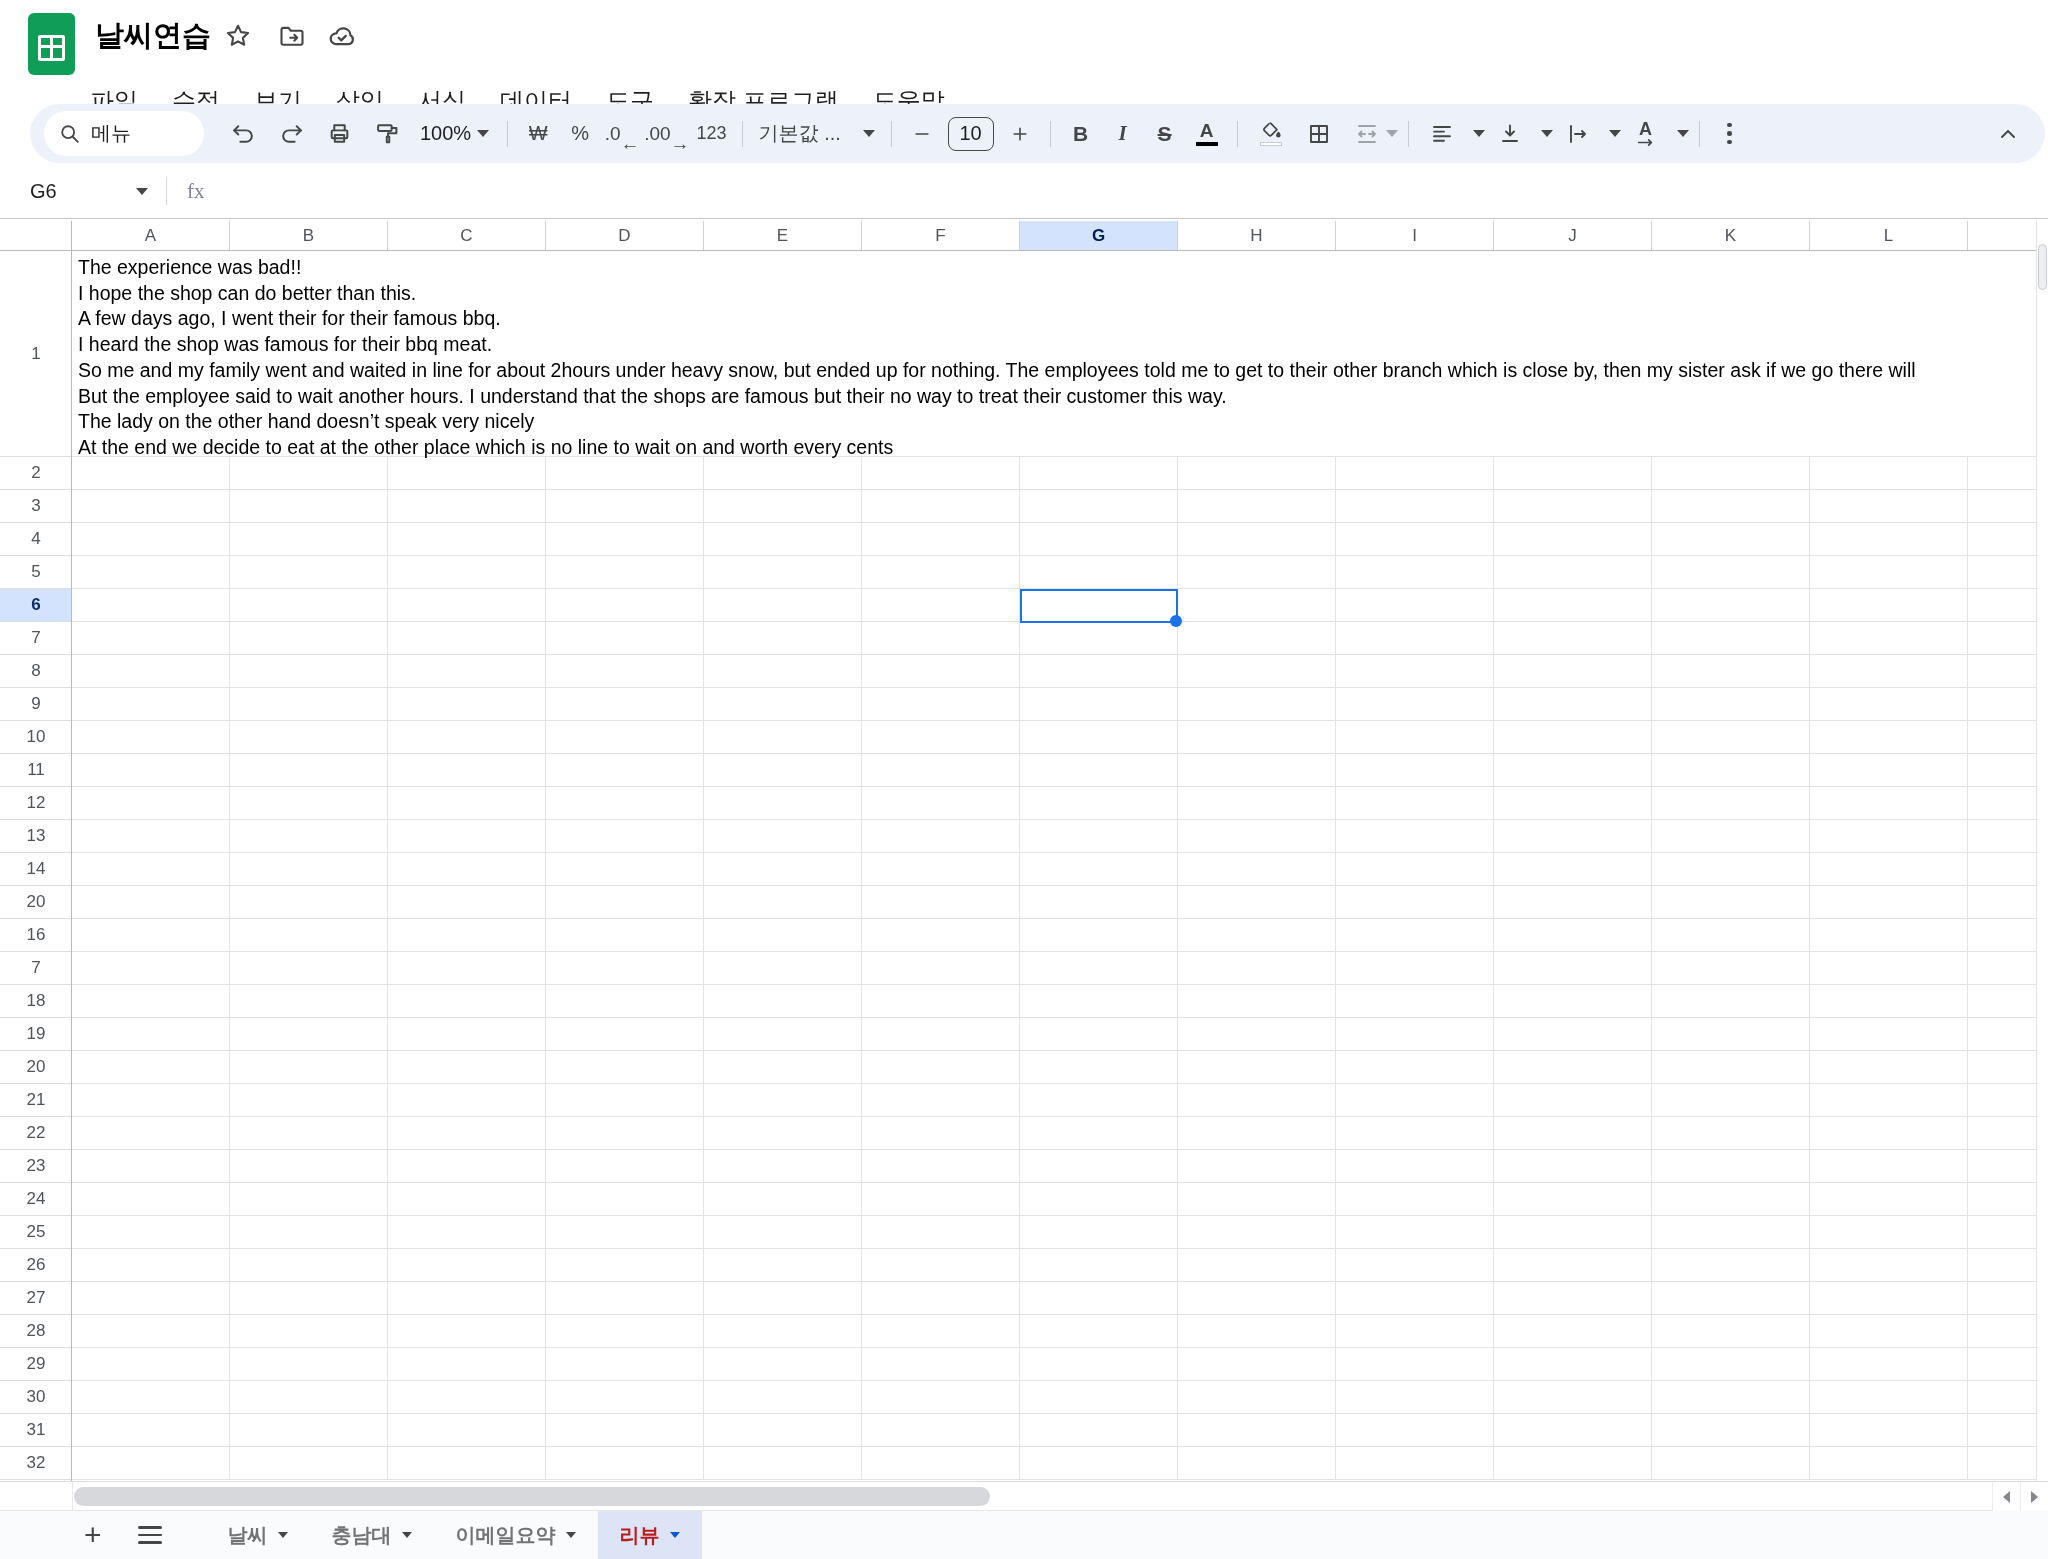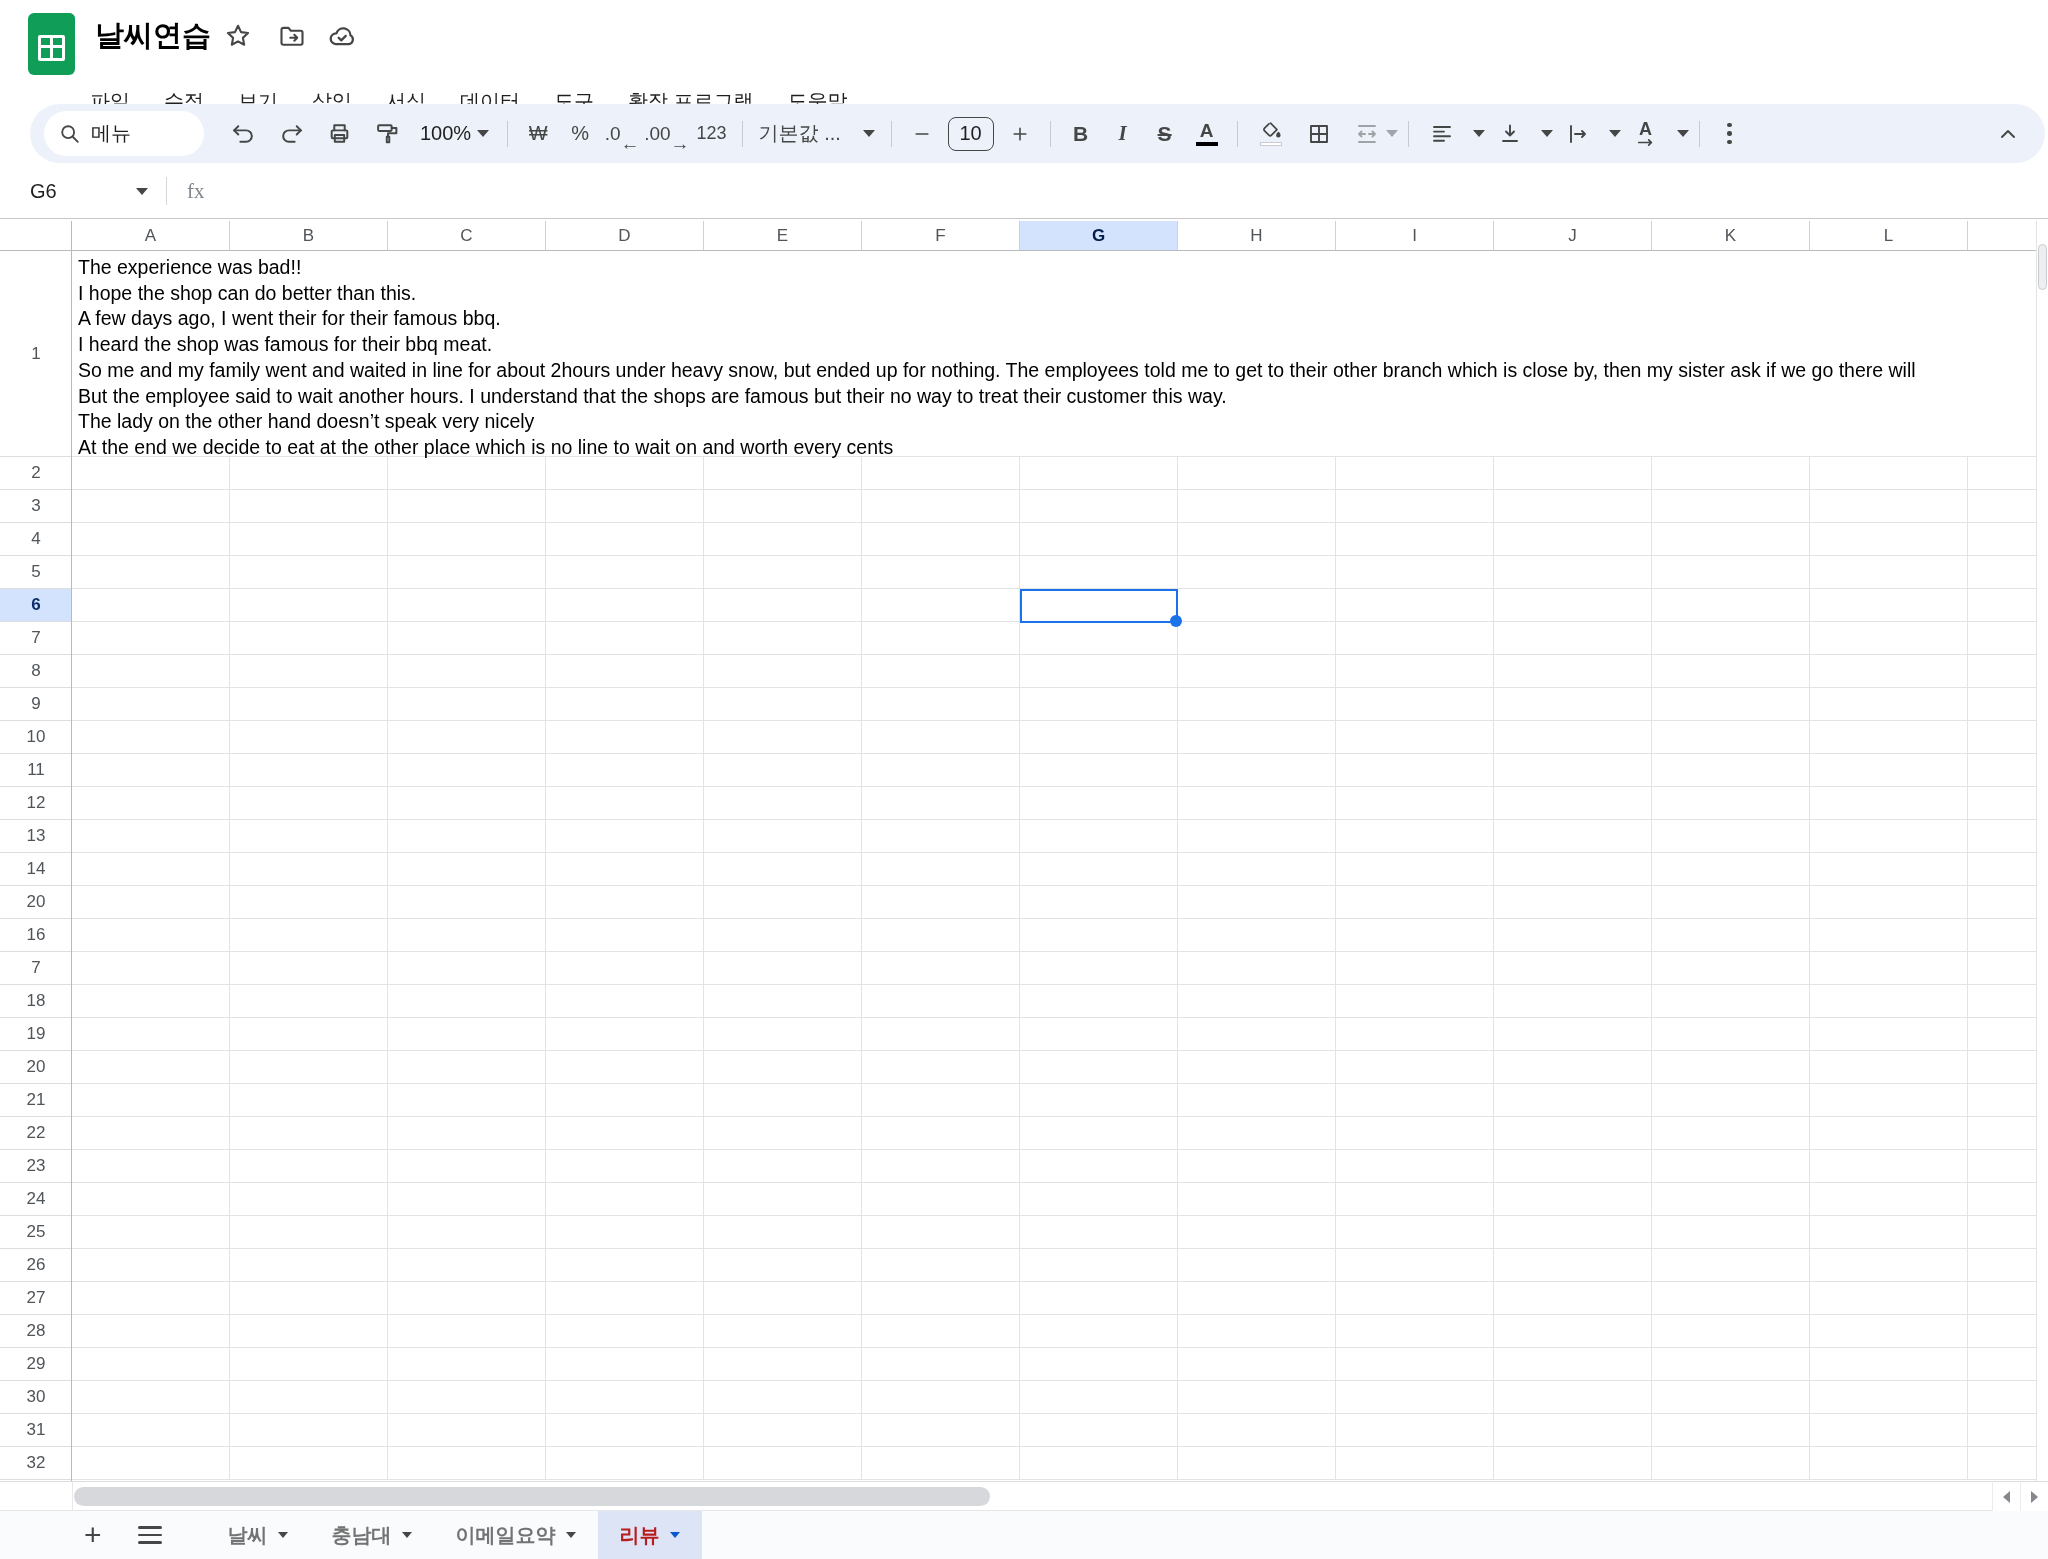--- a/index.html
+++ b/index.html
@@ -16,21 +16,21 @@
   .logo .fold { position:absolute; right:0; top:0; width:0; height:0;
     border-left:12px solid transparent; border-top:12px solid #0a7e44; filter:brightness(1.25); }
   .logo .gridglyph { position:absolute; left:10px; top:22px; width:27px; height:26px;
     border:3px solid #fff; border-radius:2px;
     background:
       linear-gradient(#fff,#fff) 0 44%/100% 3px no-repeat,
       linear-gradient(#fff,#fff) 48% 0/3px 100% no-repeat; }
   .doc-title { left:95px; top:16px; font-size:29px; font-weight:700; color:#000; }
   .title-icon { top:20px; width:32px; height:32px; display:flex; align-items:center; justify-content:center; color:#444746; }
   .title-icon svg { stroke:#444746; fill:none; stroke-width:1.8; stroke-linecap:round; stroke-linejoin:round; }
-  .menu-bar { left:90px; top:84px; height:34px; display:flex; gap:34px; align-items:center; font-size:20px; color:#1f1f1f; }
+  .menu-bar { left:90px; top:84px; height:34px; display:flex; gap:34px; align-items:center; font-size:24px; color:#1f1f1f; }
   .menu-item { cursor:default; }
 
   
   .toolbar { left:30px; top:104px; width:2015px; height:59px; background:#edf2fa; border-radius:30px;
     display:flex; align-items:center; padding:0 14px; gap:2px; color:#444746; }
   .search-pill { width:160px; height:45px; border-radius:23px; background:#fff; display:flex; align-items:center; gap:10px; padding-left:15px; margin-right:14px; }
   .search-pill .label { font-size:20px; color:#1f1f1f; }
   .tbtn { min-width:46px; height:42px; display:flex; align-items:center; justify-content:center; border-radius:6px; }
   .tbtn svg { stroke:#444746; fill:none; stroke-width:1.9; stroke-linecap:round; stroke-linejoin:round; }
   .tbtn.narrow { min-width:40px; }

